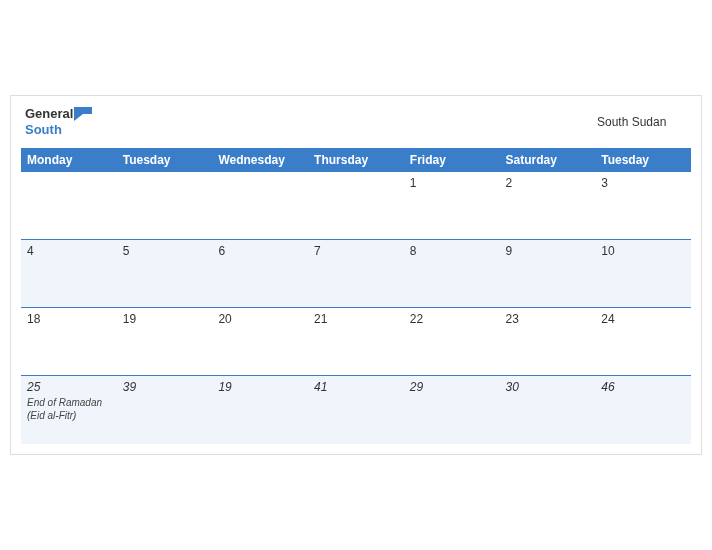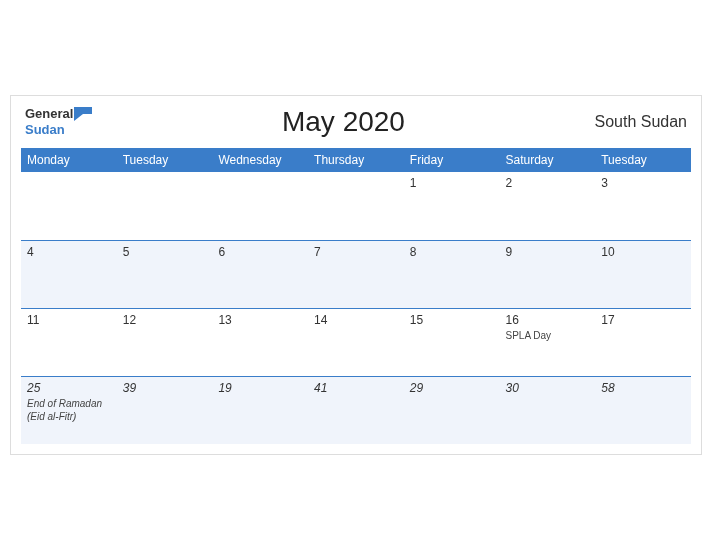--- a/index.html
+++ b/index.html
@@ -33,36 +33,35 @@
       color: #333;
     }
     .calendar-title {
       font-size: 28px;
       font-weight: normal;
       color: #222;
       text-align: center;
       flex: 1;
     }
     .country-name {
-      font-size: 16px;
-      color: #333;
-      text-align: right;
+      font-size: 12px;
+      color: #333;
       min-width: 90px;
     }
     .calendar-grid {
       width: 100%;
       border-collapse: collapse;
     }
     .calendar-grid thead tr {
       background: #3a7dc9;
     }
     .calendar-grid thead th {
       color: #fff;
       font-size: 12px;
-      font-weight: normal;
+      font-weight: bold;
       padding: 5px 6px;
       text-align: left;
       border: none;
       width: calc(100% / 7);
     }
     .calendar-grid tbody tr {
       border-bottom: 1.5px solid #3a7dc9;
     }
     .calendar-grid tbody tr:last-child {
       border-bottom: none;
@@ -105,24 +104,23 @@
     <div class="logo">
     <div style="display:flex;flex-direction:column;align-items:flex-start;line-height:1.2;">
       <div style="display:flex;align-items:center;gap:1px;">
         <span style="font-size:13px;font-weight:bold;color:#333;">General</span>
         <svg width="18" height="14" viewBox="0 0 18 14">
           <rect width="18" height="7" fill="#3a7dc9"></rect>
           <rect y="7" width="18" height="7" fill="#fff"></rect>
           <polygon points="0,0 9,7 0,14" fill="#3a7dc9"></polygon>
         </svg>
       </div>
-      <span style="font-size:13px;font-weight:bold;color:#3a7dc9;">Sudan</span>
+      <span style="font-size:13px;font-weight:bold;color:#3a7dc9;">South</span>
     </div>
   </div>
-    <div class="calendar-title">May 2020</div>
     <div class="country-name">South Sudan</div>
   </div>
 
   <table class="calendar-grid">
     <thead>
       <tr>
       <th>Monday</th>
           <th>Tuesday</th>
           <th>Wednesday</th>
           <th>Thursday</th>
@@ -165,40 +163,39 @@
           </td>
           <td>
             <span class="day-num">9</span>
           </td>
           <td>
             <span class="day-num">10</span>
           </td>
         </tr>
         <tr>
           <td>
-            <span class="day-num">11</span>
-          </td>
-          <td>
-            <span class="day-num">12</span>
-          </td>
-          <td>
-            <span class="day-num">13</span>
-          </td>
-          <td>
-            <span class="day-num">14</span>
-          </td>
-          <td>
-            <span class="day-num">15</span>
-          </td>
-          <td>
-            <span class="day-num">16</span>
-            <span class="event-label" style="white-space: pre-line;">SPLA Day</span>
-          </td>
-          <td>
-            <span class="day-num">17</span>
+            <span class="day-num">18</span>
+          </td>
+          <td>
+            <span class="day-num">19</span>
+          </td>
+          <td>
+            <span class="day-num">20</span>
+          </td>
+          <td>
+            <span class="day-num">21</span>
+          </td>
+          <td>
+            <span class="day-num">22</span>
+          </td>
+          <td>
+            <span class="day-num">23</span>
+          </td>
+          <td>
+            <span class="day-num">24</span>
           </td>
         </tr>
         <tr>
           <td>
             <span class="day-num">25</span>
             <span class="event-label" style="white-space: pre-line;">End of Ramadan
 (Eid al-Fitr)</span>
           </td>
           <td>
             <span class="day-num">39</span>
@@ -209,18 +206,18 @@
           <td>
             <span class="day-num">41</span>
           </td>
           <td>
             <span class="day-num">29</span>
           </td>
           <td>
             <span class="day-num">30</span>
           </td>
           <td>
-            <span class="day-num">58</span>
+            <span class="day-num">46</span>
           </td>
         </tr>
       </tbody>
   </table>
 </div>
 
 </body></html>

